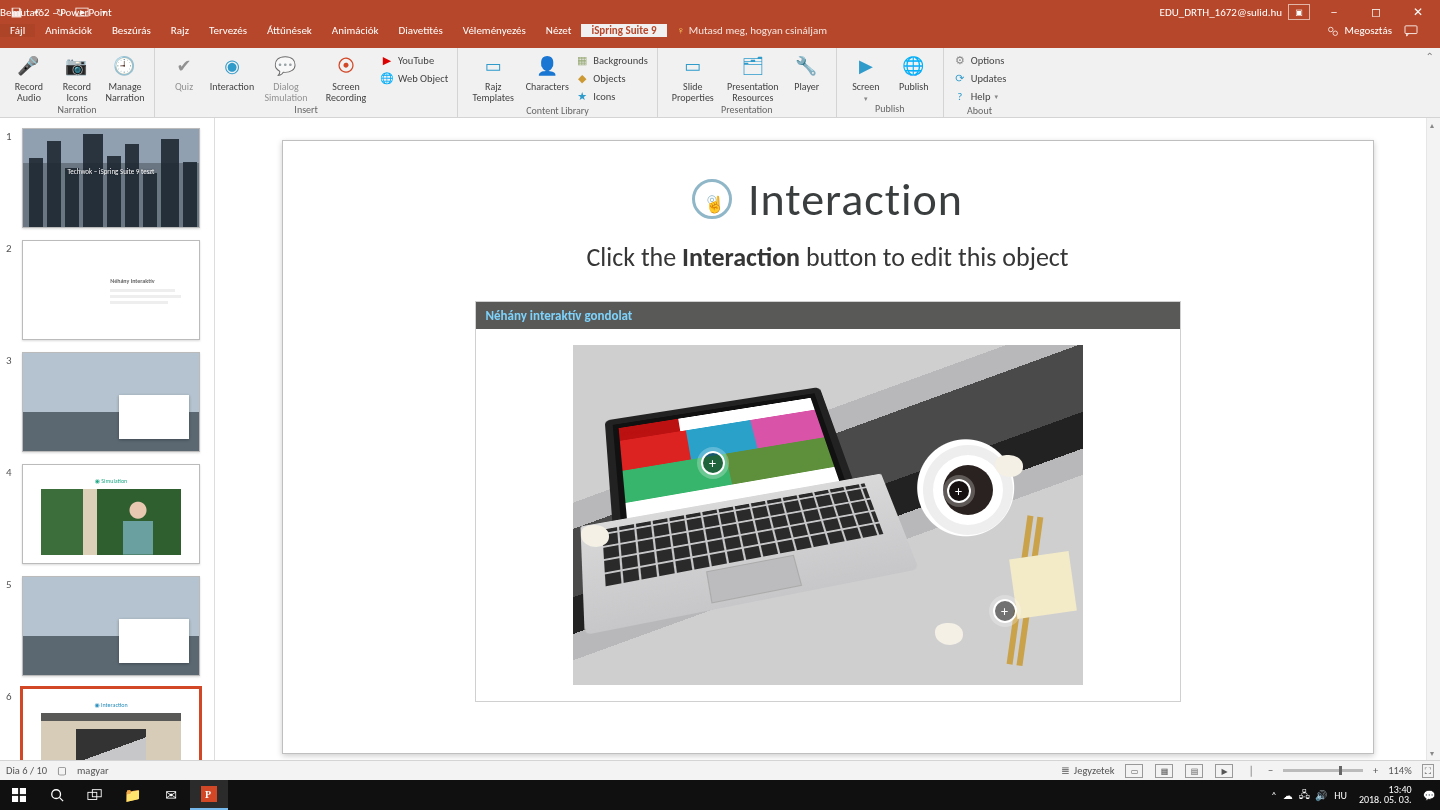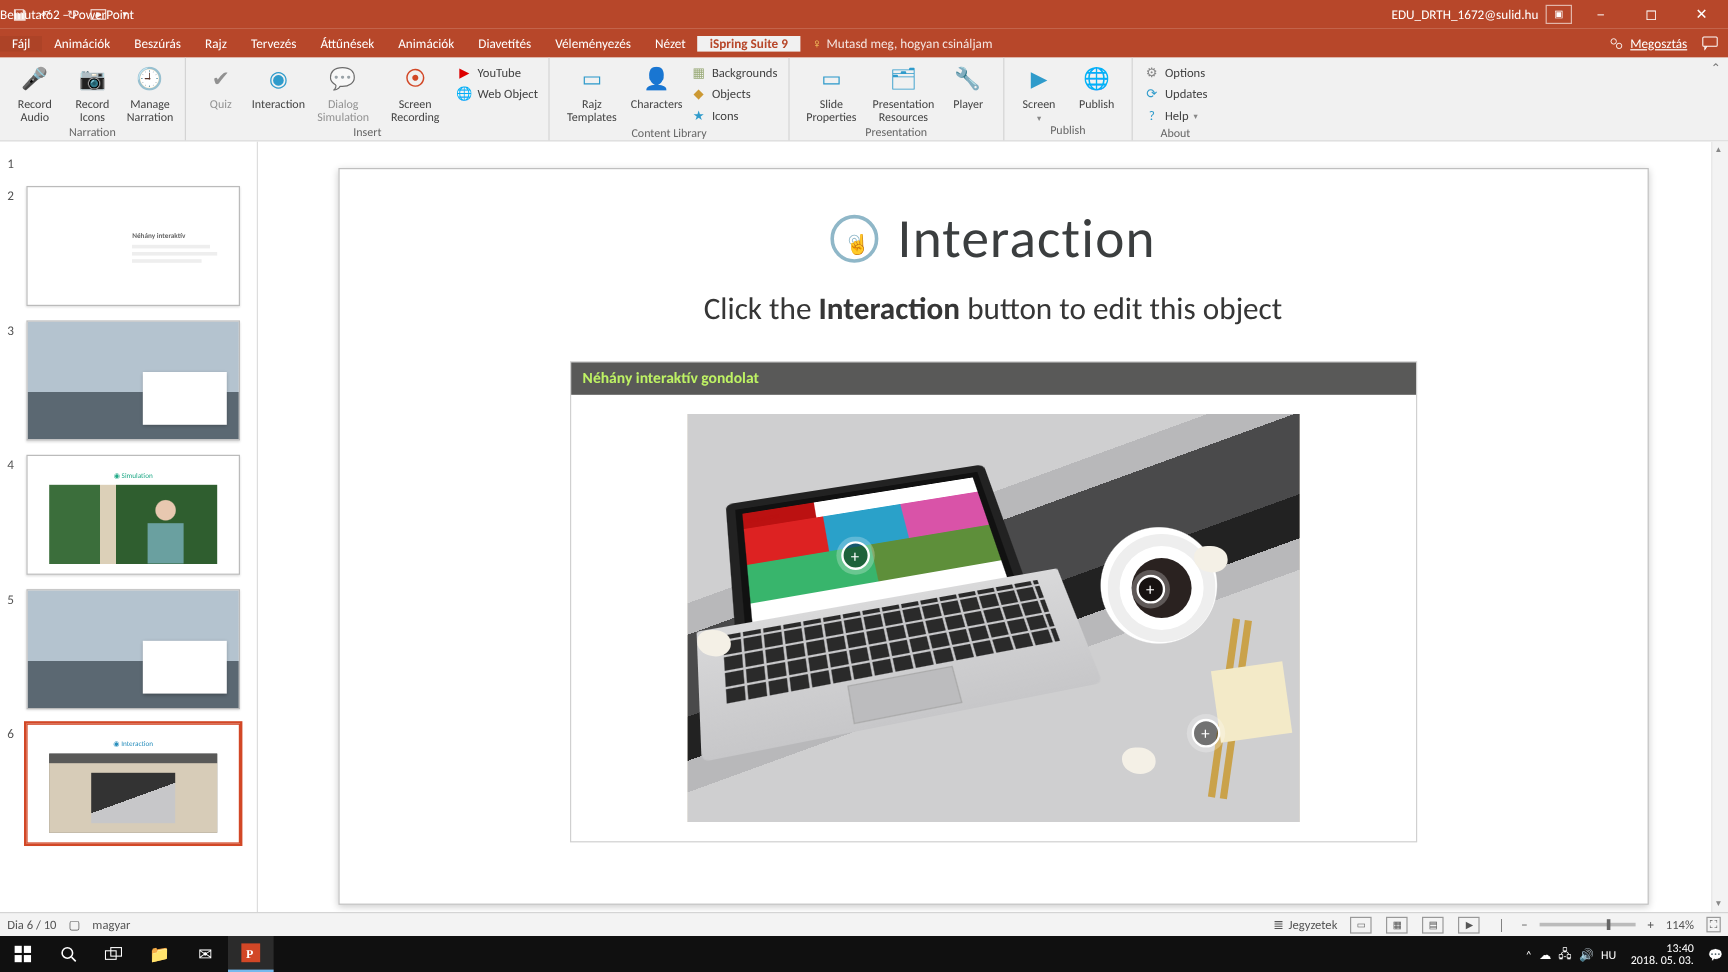--- a/index.html
+++ b/index.html
@@ -45,30 +45,30 @@
   .titlebar .right { margin-left:auto; display:flex; align-items:center; gap:6px; font-size:11px; padding-right:0;}
   .titlebar .winbtn { width:36px; height:24px; display:flex; align-items:center; justify-content:center; font-size:12px;}
   .ribbon-display { width:22px; height:16px; border:1px solid rgba(255,255,255,.6); font-size:8px; display:flex;align-items:center;justify-content:center;}
 
   
   .tabs {
     background: var(--ppt-orange);
     color: #fff;
     height: 24px;
     display:flex;
-    align-items:center;
+    align-items:flex-start;
     font-size:11px;
   }
   .tabs .tab { padding: 0 10px; display:flex; align-items:center; cursor:pointer; }
   .tabs .tab.file { background: rgba(0,0,0,.05); }
   .tabs .tab.active { background: #F1F1F1; color:#B7472A; font-weight:600; }
   .tabs .tell-me { display:flex; align-items:center; gap:4px; padding:0 10px; color: rgba(255,255,255,.85); }
   .tabs .tell-me .bulb { color:#FFD966; }
   .tabs .spacer { flex:1; }
-  .tabs .share { display:flex; align-items:center; gap:6px; padding-right:8px;text-decoration:underline; }
+  .tabs .share { display:flex; align-items:center; gap:6px; padding-right:22px; }
 
   
   .ribbon {
     background: var(--ribbon-bg);
     border-bottom:1px solid var(--ribbon-border);
     height: 70px;
     display:flex;
     position:relative;
   }
   .ribbon::after{
@@ -113,21 +113,21 @@
   }
   .interaction-head { display:flex; align-items:center; gap:16px; color:#3B3E3F; }
   .interaction-head .i-icon { width:40px; height:40px; border:3px solid #8fb7c8; border-radius:50%; display:flex; align-items:center; justify-content:center; color:#8fb7c8; position:relative;}
   .interaction-head .i-icon::after{content:"☝"; position:absolute; font-size:16px; color:#3B3E3F; bottom:2px; right:4px;}
   .interaction-head h1 { margin:0; font-weight:400; font-size:46px; letter-spacing:1px;}
   .interaction-sub { margin-top:14px; font-size:26px; color:#363636; }
   .interaction-sub b { font-weight:600; }
   .viewer {
     margin-top:28px; width:706px; background:#fff; border:1px solid #d0d0d0;
   }
-  .viewer-title { background: var(--grey-bar); color:#bef264; font-weight:600; font-size:13px; padding:6px 10px;}
+  .viewer-title { background: var(--grey-bar); color:#7dd3fc; font-weight:600; font-size:13px; padding:6px 10px;}
   .viewer-body { padding:16px; }
   .photo {
     width:510px; height:340px; margin:0 auto;
     background:
       radial-gradient(circle at 77% 42%, #2b2b2b 0 35px, transparent 36px),
       radial-gradient(circle at 77% 42%, #fff 0 48px, transparent 49px),
       linear-gradient(160deg, #cfcfd0 0 30%, #b8b8ba 30% 35%, #4a4a4b 35% 48%, #222 48% 55%, #b8b8ba 55% 60%, #cfcfd0 60% 100%),
       #d9cdbd;
     background-color:#d7ccb9;
     position:relative; overflow:hidden;
@@ -414,20 +414,32 @@
     </div>
     <div class="group-label">About</div>
   </div>
 </div>
 
 <div class="workspace">
 
   <div class="thumbs">
     <div class="thumb-wrap">
       <div class="num">1</div>
+      <div class="thumb t-city">
+        <div class="bld" style="left:6px;height:70%;"></div>
+          <div class="bld" style="left:24px;height:88%;"></div>
+        <div class="bld" style="left:42px;height:60%;"></div>
+          <div class="bld" style="left:60px;height:95%;width:20px;"></div>
+        <div class="bld" style="left:84px;height:72%;"></div>
+          <div class="bld" style="left:102px;height:85%;"></div>
+        <div class="bld" style="left:120px;height:55%;"></div>
+          <div class="bld" style="left:138px;height:90%;width:18px;"></div>
+        <div class="bld" style="left:160px;height:66%;"></div>
+        <span class="ttext" style="top:38px;">Techwok – iSpring Suite 9 teszt</span>
+      </div>
     </div>
     <div class="thumb-wrap">
       <div class="num">2</div>
       <div class="thumb t2">
         <div class="left"></div>
         <div class="right"><b>Néhány interaktív</b><br><span style="display:block;margin-top:4px;background:#eee;height:3px;width:80%;"></span><span style="display:block;margin-top:3px;background:#eee;height:3px;width:88%;"></span><span style="display:block;margin-top:3px;background:#eee;height:3px;width:72%;"></span></div>
       </div>
     </div>
     <div class="thumb-wrap">
       <div class="num">3</div>

